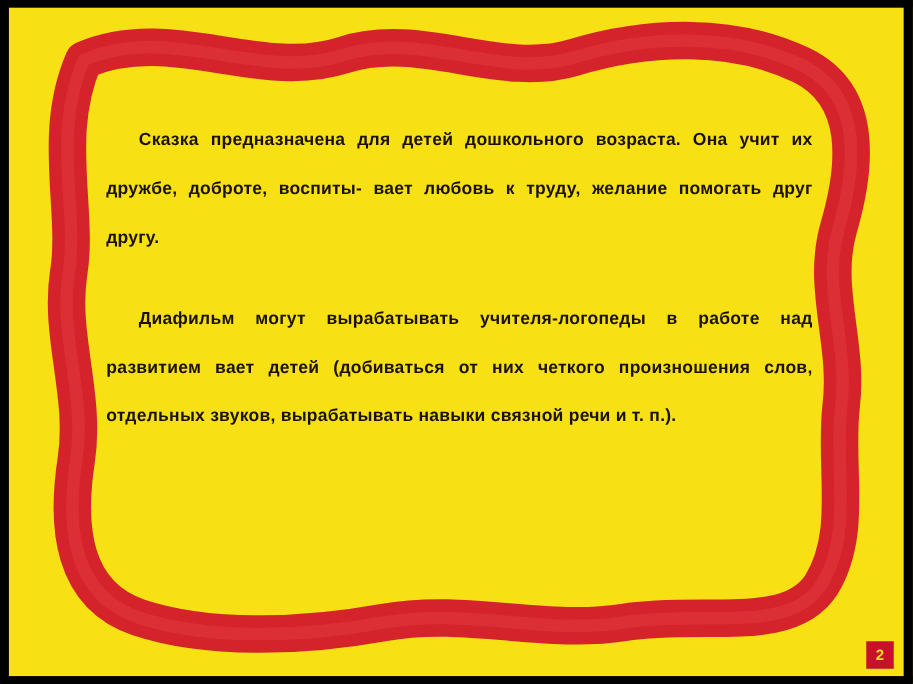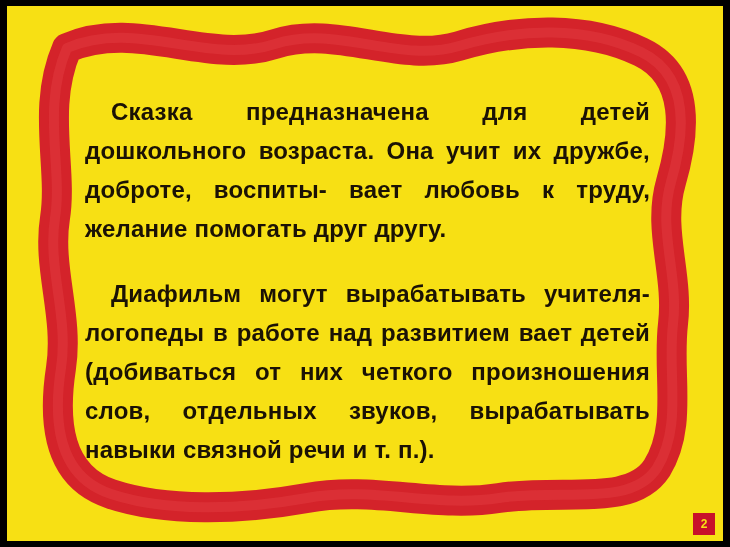--- a/index.html
+++ b/index.html
@@ -48,21 +48,21 @@
     left: 78px;
     top: 86px;
     width: 565px;
     height: 345px;
     z-index: 3;
   }
   .para {
     color: #1b1205;
     font-family: "Liberation Sans", sans-serif;
     font-weight: bold;
-    font-size: 24px;
+    font-size: 14px;
     line-height: 39px;
     letter-spacing: 0.2px;
     text-align: justify;
     text-align-last: left;
     margin: 0;
   }
   .para .indent {
     display: inline-block;
     width: 26px;
   }

